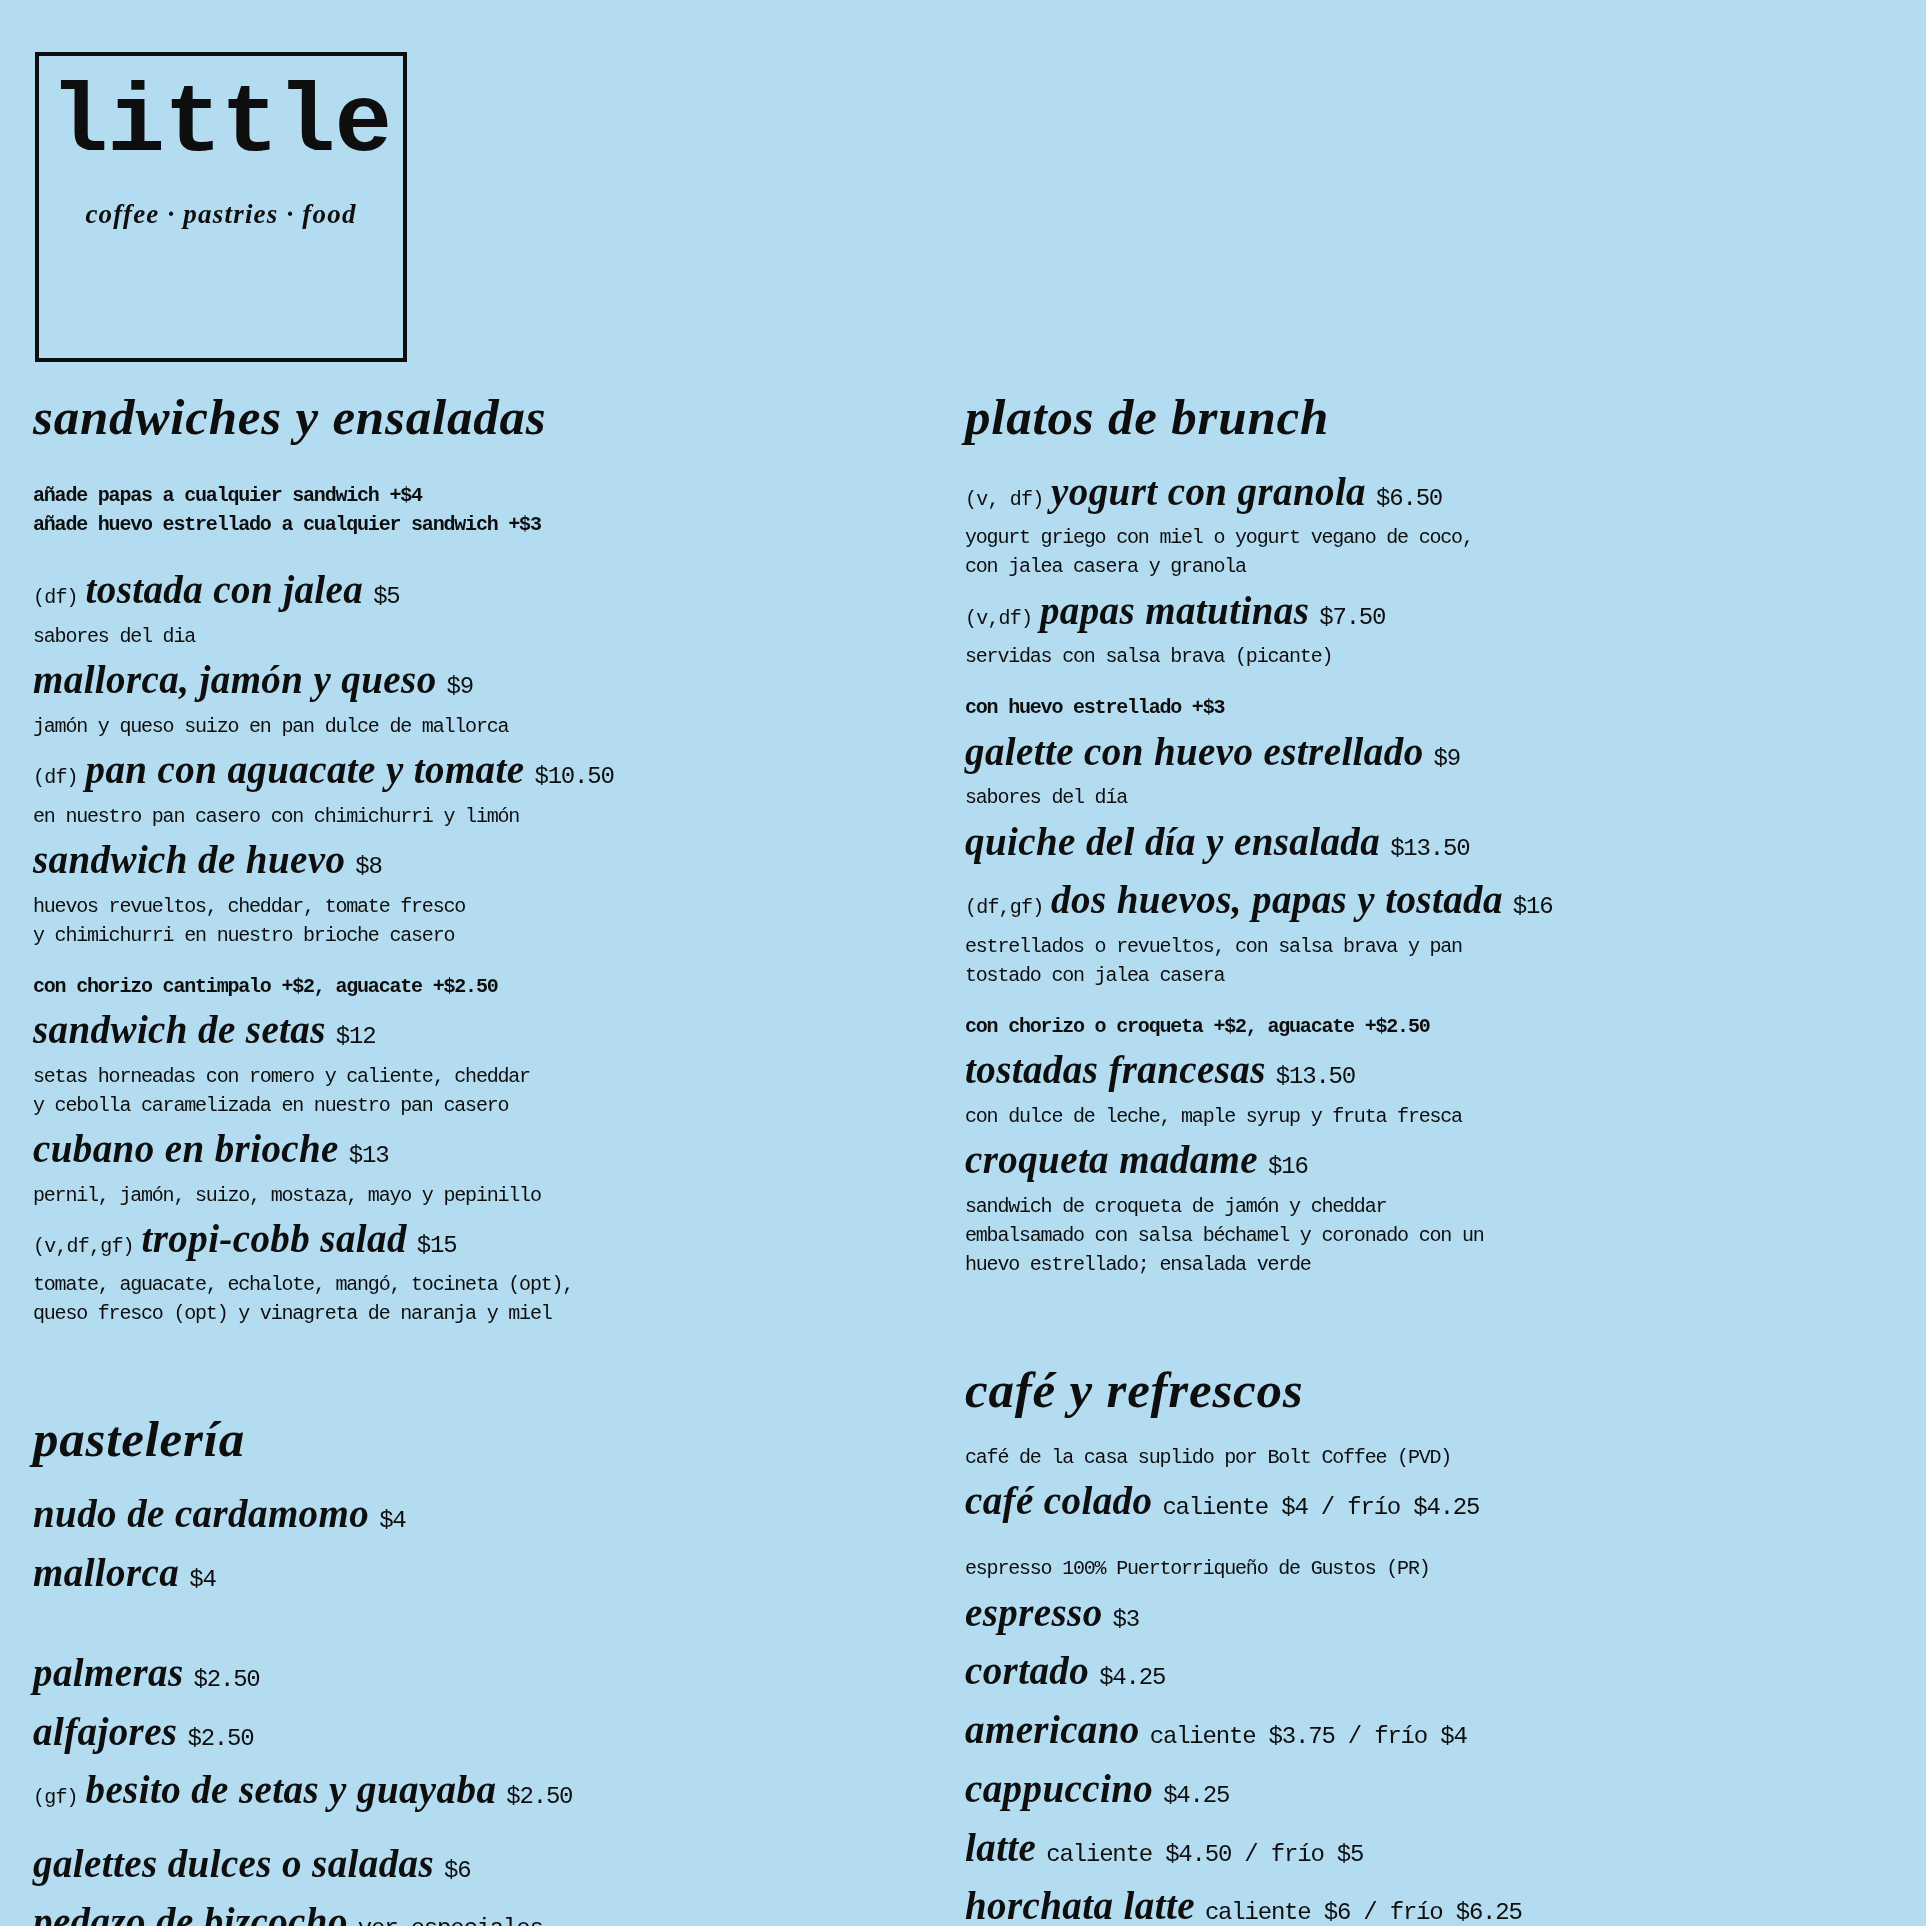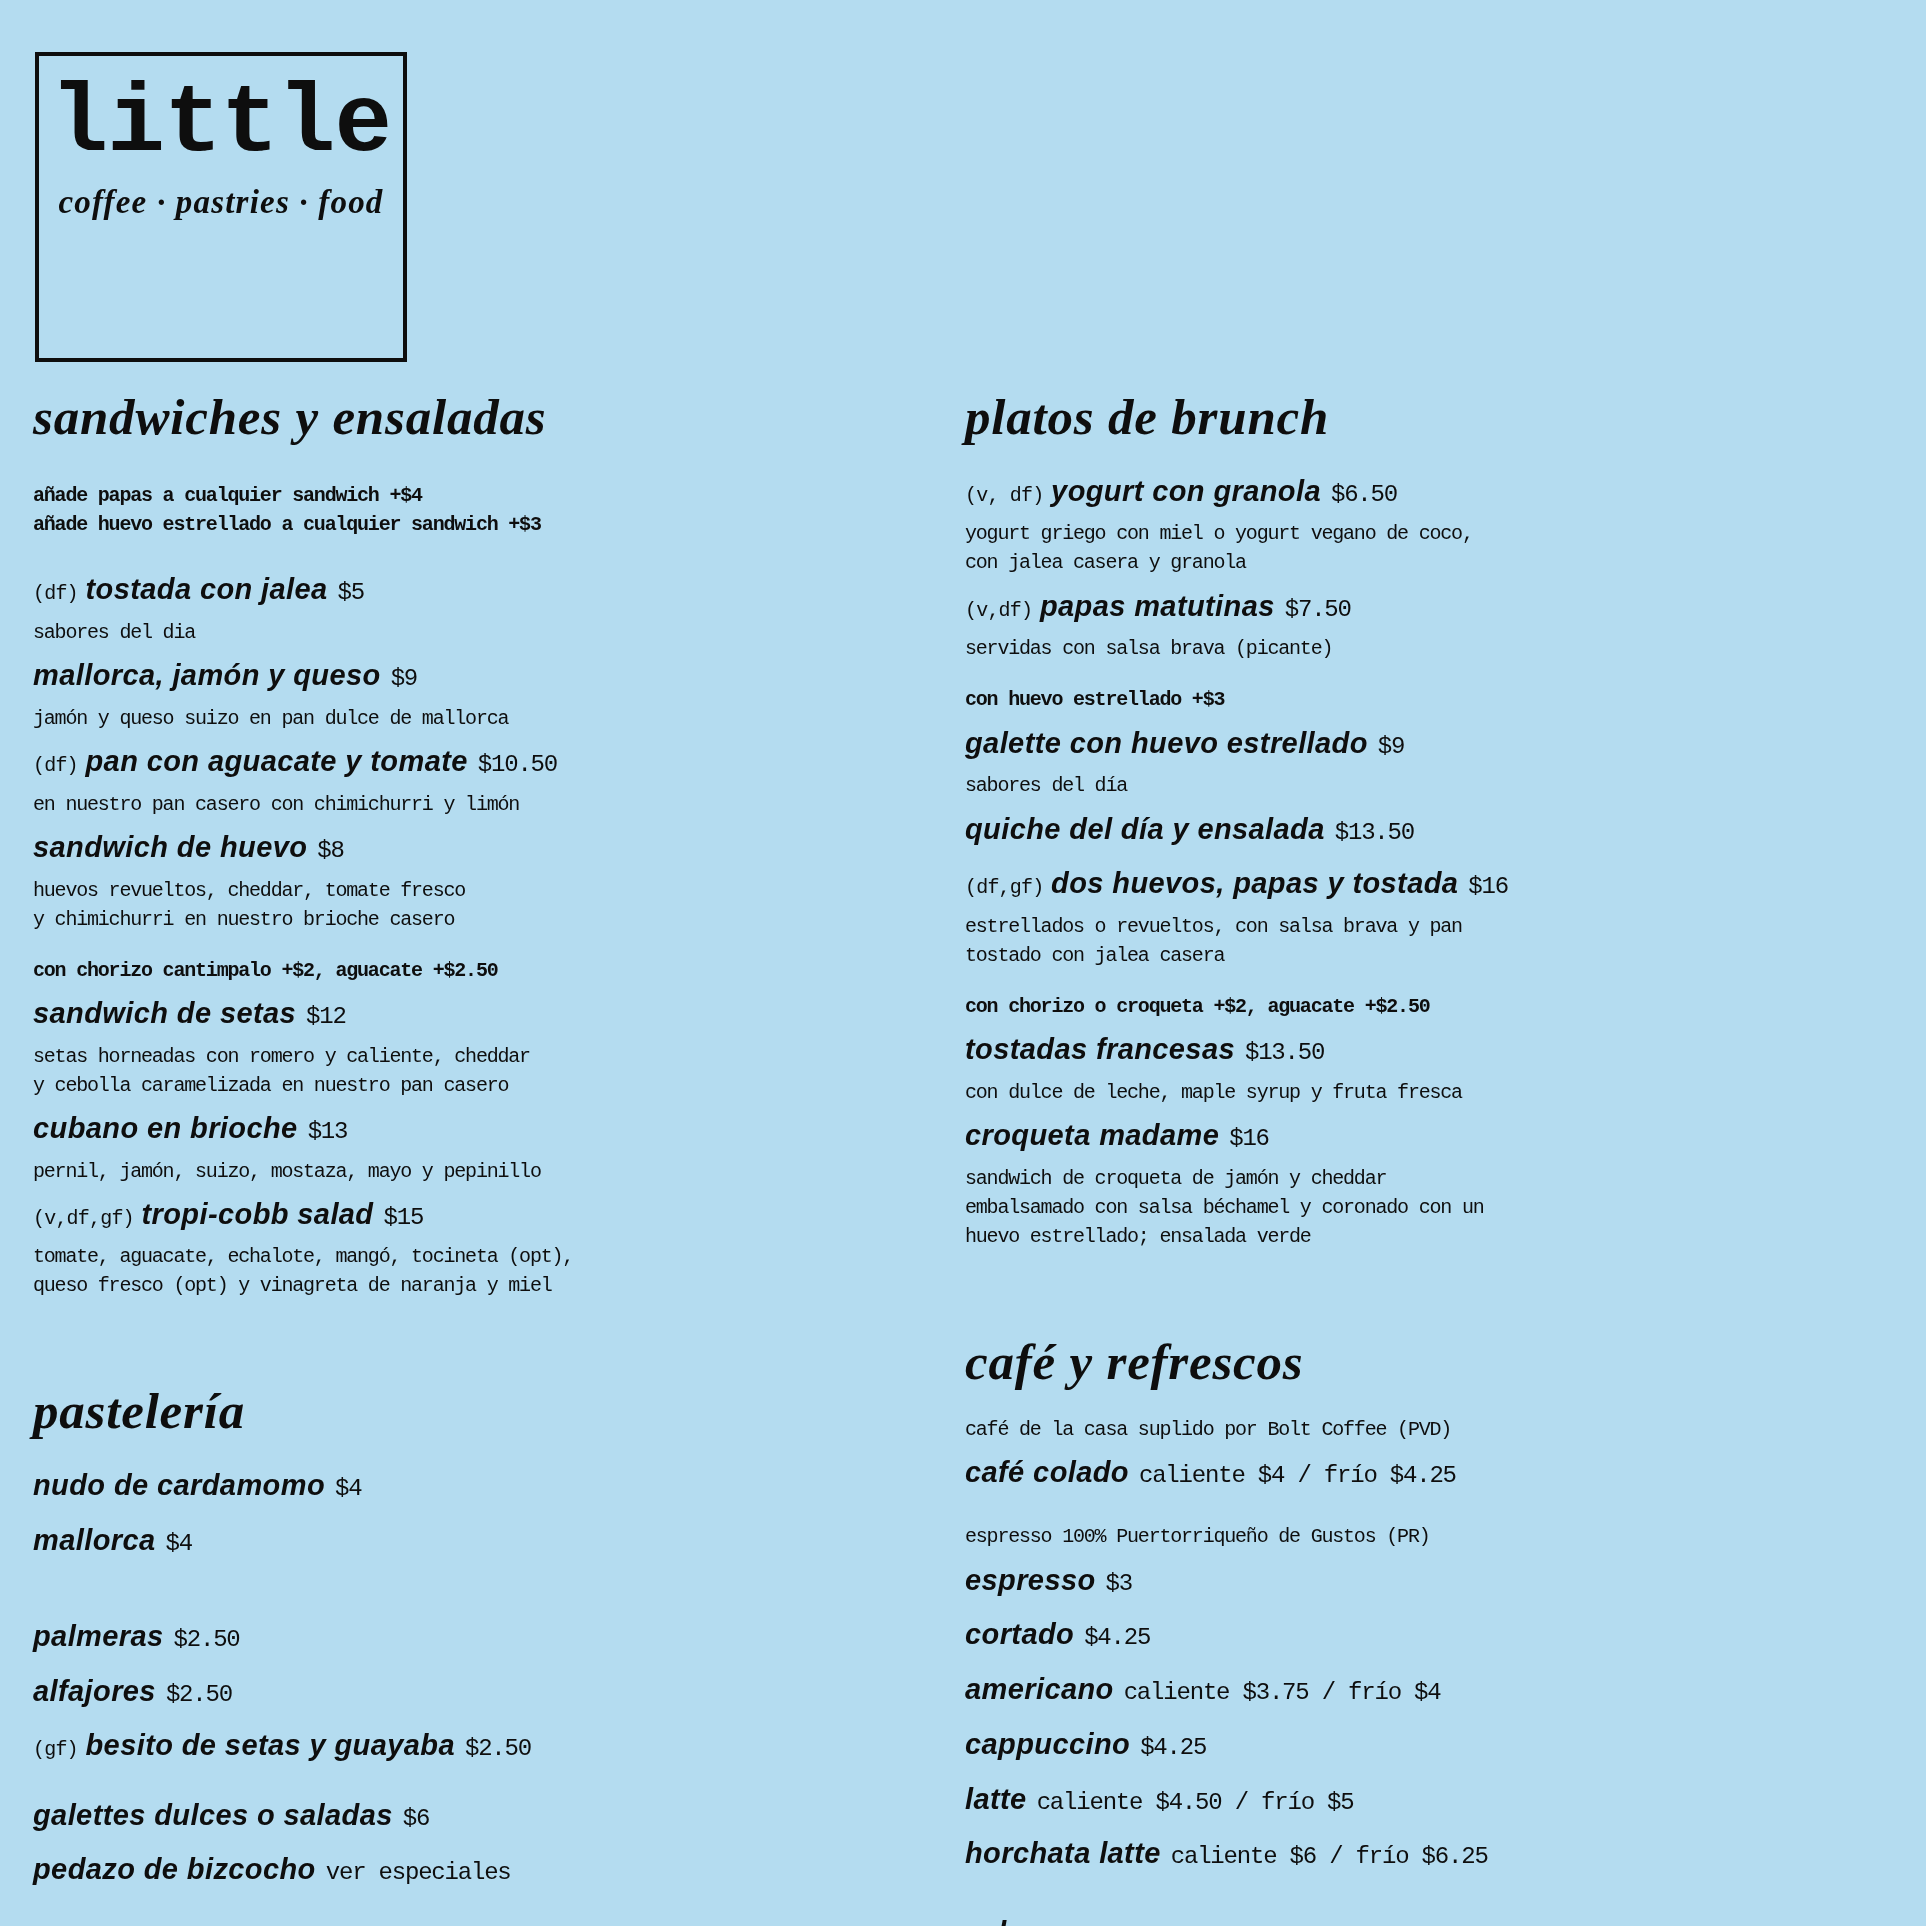--- a/index.html
+++ b/index.html
@@ -14,42 +14,42 @@
     border:4.6px solid #0e0e0e;box-sizing:border-box;text-align:center;
   }
   .logo-word{
     font-family:"Liberation Mono","DejaVu Sans Mono",monospace;
     font-weight:700;font-size:96px;line-height:93px;letter-spacing:-0.8px;
     white-space:nowrap;
   }
   .logo-word.first{margin-top:22.3px}
   .logo-tagline{
     font-family:"Liberation Serif","DejaVu Serif",serif;
-    font-style:italic;font-weight:700;font-size:33px;line-height:31px;
-    letter-spacing:1.2px;margin-top:16px;white-space:nowrap;
+    font-style:italic;font-weight:700;font-size:27px;line-height:31px;
+    letter-spacing:1.2px;margin-top:28px;white-space:nowrap;
   }
   
   .col{position:absolute;top:376px}
   #col-left{left:33px;width:917px}
   #col-right{left:965px;width:994px}
   .section{margin-bottom:31px}
   .section-title{
     font-family:"Liberation Serif","DejaVu Serif",serif;
     font-style:italic;font-weight:700;font-size:51px;line-height:83px;
     letter-spacing:0.8px;margin:0 0 10.8px 0;white-space:nowrap;
   }
   .line{font-size:20px;letter-spacing:-1.2px;line-height:29px;white-space:nowrap}
   .desc{font-weight:400}
   .note{font-weight:700;margin-top:22px}
   .desc + .desc, .note + .note{margin-top:0}
   .item{line-height:43px;margin-top:7.7px;margin-bottom:2.3px}
   .item .tags{font-size:20px;letter-spacing:-0.8px;font-weight:400;margin-right:7.7px}
   .item .iname{
-    font-family:Liberation Sans, sans-serif;
-    font-style:italic;font-weight:700;font-size:29px;letter-spacing:0.4px;
+    font-family:Liberation Serif, serif;
+    font-style:italic;font-weight:700;font-size:39px;letter-spacing:0.4px;
   }
   .item .after{font-size:24px;letter-spacing:-1.2px;font-weight:400;margin-left:10px}
   .gap{width:100%}
 </style>
 </head>
 <body style="background: rgb(180, 220, 240); color: rgb(14, 14, 14);">
 
 <div class="logo-box">
   <div class="logo-word first">little</div>
   <div class="logo-tagline">coffee · pastries · food</div>

